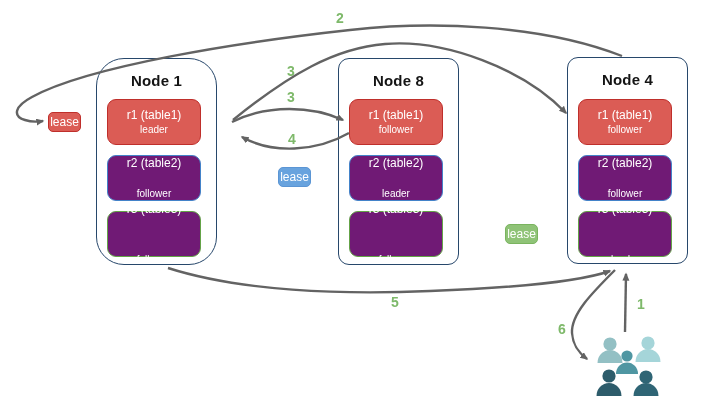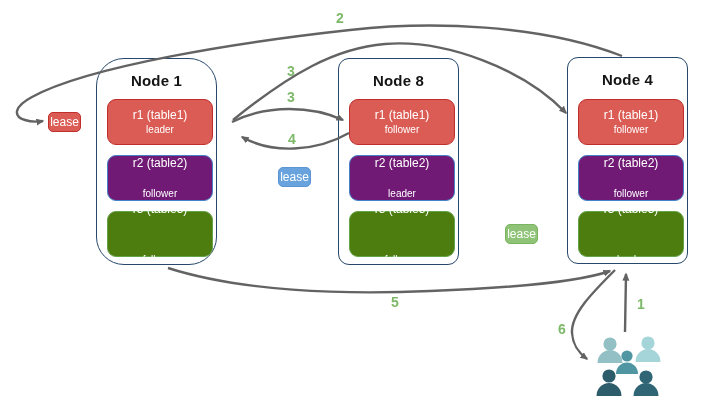--- a/index.html
+++ b/index.html
@@ -9,28 +9,28 @@
   }
   .node{
     position:absolute;width:121px;height:207px;background:#ffffff;
     border:1.6px solid #27476b;border-radius:11px;box-sizing:border-box;
   }
   .node-title{
     text-align:center;font-weight:bold;font-size:15px;color:#141414;
     margin-top:13px;letter-spacing:.2px;
   }
   .replica{
-    position:absolute;left:10px;width:106px;height:46px;border-radius:9px;
+    position:absolute;left:10px;width:94px;height:46px;border-radius:9px;
     color:#ffffff;font-size:12px;text-align:center;display:flex;
     flex-direction:column;justify-content:center;line-height:1.3;
     box-sizing:border-box;
   }
   .replica.red{background:#db5c55;border:1.6px solid #bf2f2b;}
   .replica.blue{background:#701a75;border:1.6px solid #4383c9;justify-content:space-between;}
-  .replica.green{background:#4d7c0f;border:1.6px solid #64a348;gap:35px;}
+  .replica.green{background:#701a75;border:1.6px solid #64a348;gap:35px;}
   .replica .r-role{font-size:10px;}
   .lease{
     position:absolute;width:33px;height:20px;border-radius:5px;color:#fff;
     font-size:12px;display:flex;align-items:center;justify-content:center;
     box-sizing:border-box;
   }
   .lease.red{background:#db5c55;border:1.4px solid #bf2f2b;}
   .lease.blue{background:#68a3de;border:1.4px solid #5b95d4;}
   .lease.green{background:#8fc377;border:1.4px solid #7ab45f;}
   .step{

